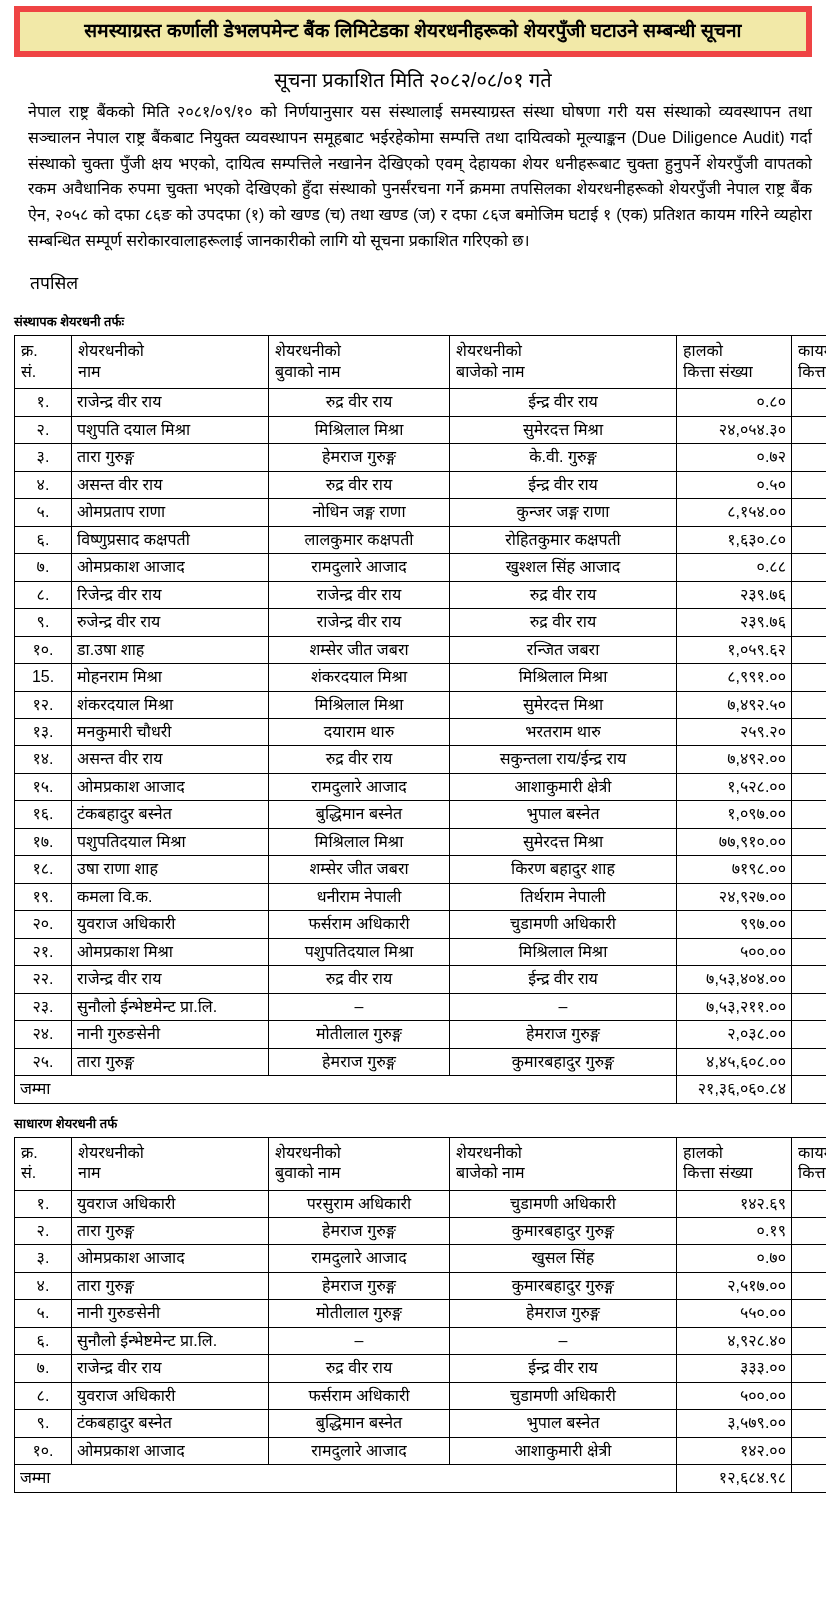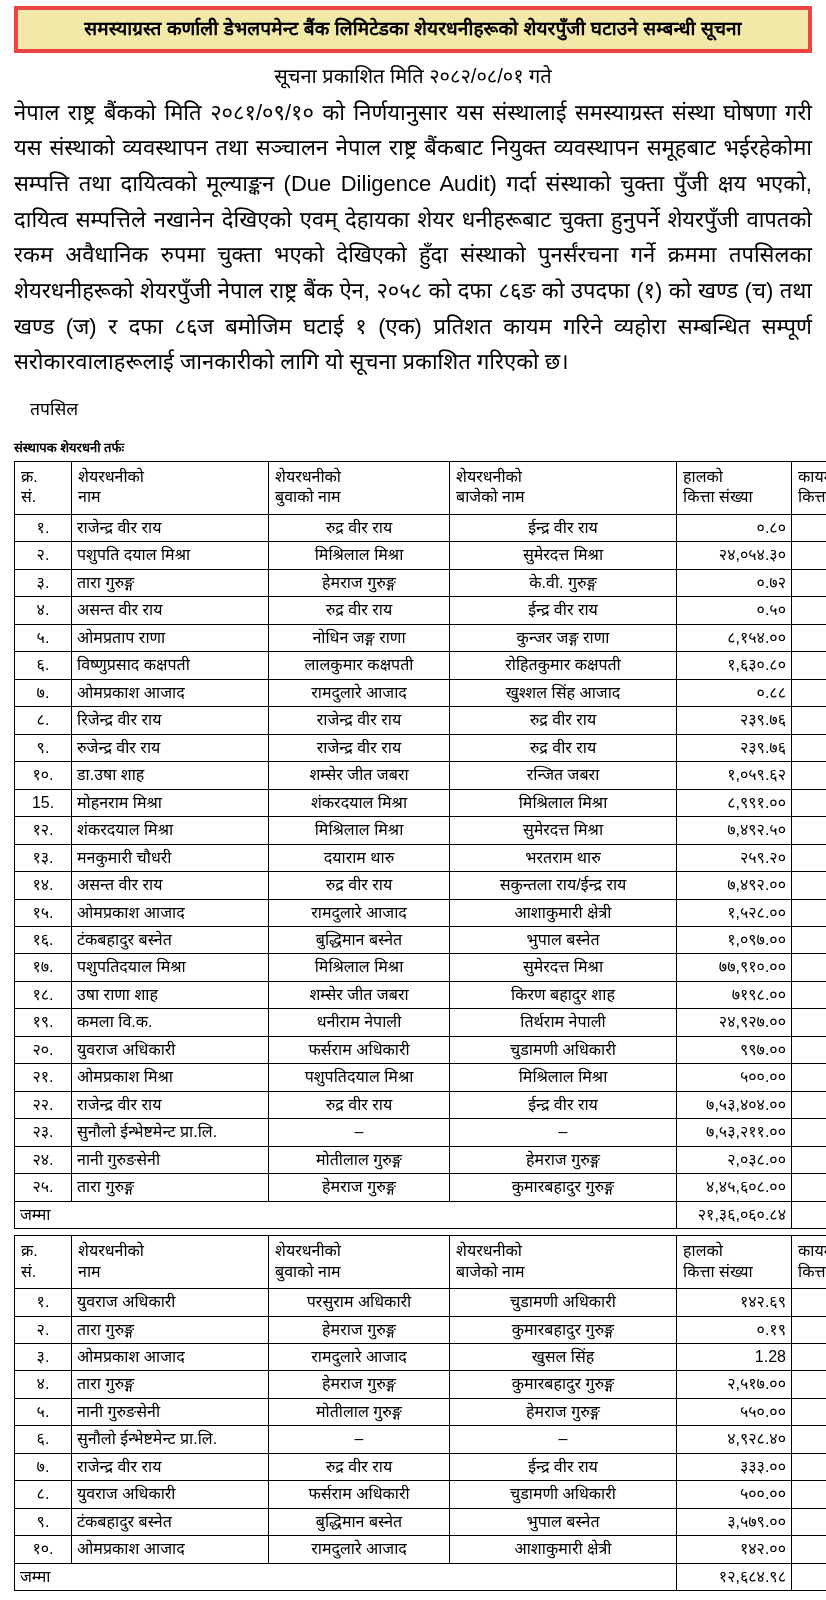--- a/index.html
+++ b/index.html
@@ -13,40 +13,40 @@
     font-family: "Liberation Sans", "DejaVu Sans", sans-serif;
     color: #000000;
   }
   .page {
     width: 826px;
     box-sizing: border-box;
     padding: 6px 14px 10px 14px;
     position: relative;
   }
   .title-bar {
-    border: 4px solid #ef4444;
+    border: 6px solid #ef4444;
     background: #f2e9a8;
     text-align: center;
     font-weight: bold;
     font-size: 19px;
     line-height: 1.25;
     padding: 7px 8px 8px 8px;
     letter-spacing: 0.1px;
   }
   .pub-date {
     text-align: center;
     font-size: 20px;
     margin: 9px 0 6px 0;
   }
   .body-text {
-    font-size: 22px;
+    font-size: 16px;
     line-height: 1.62;
     text-align: justify;
     text-justify: inter-word;
-    margin: 0 0 2px 0;
+    margin: 0 0 2px 14px;
   }
   .tapasil {
     font-size: 17.5px;
     line-height: 1.5;
     margin: 16px;
   }
   .section-head {
     font-size: 13px;
     font-weight: bold;
     margin: 4px 0 5px 0;
@@ -338,20 +338,21 @@
       <tr class="total">
         <td class="total-label" colspan="4">जम्मा</td>
         <td class="c-cur">२१,३६,०६०.८४</td>
         <td class="c-new">२१,३६०.६१</td>
       </tr>
     </tfoot>
   </table>
 
   <div class="spacer-6"></div>
 
+  <div class="section-head">साधारण शेयरधनी तर्फ</div>
 
   <table class="grid">
     <thead>
       <tr>
         <th class="c-sn">
           <span class="two-line-head">क्र.</span>
           <span class="two-line-head">सं.</span>
         </th>
         <th class="c-name">
           <span class="two-line-head">शेयरधनीको</span>
@@ -390,21 +391,21 @@
           <td class="c-father">हेमराज गुरुङ्ग</td>
           <td class="c-gfather">कुमारबहादुर गुरुङ्ग</td>
           <td class="c-cur">०.१९</td>
           <td class="c-new">०.००</td>
         </tr>
         <tr>
           <td class="c-sn">३.</td>
           <td class="c-name">ओमप्रकाश आजाद</td>
           <td class="c-father">रामदुलारे आजाद</td>
           <td class="c-gfather">खुसल सिंह</td>
-          <td class="c-cur">1.28</td>
+          <td class="c-cur">०.७०</td>
           <td class="c-new">०.०१</td>
         </tr>
         <tr>
           <td class="c-sn">४.</td>
           <td class="c-name">तारा गुरुङ्ग</td>
           <td class="c-father">हेमराज गुरुङ्ग</td>
           <td class="c-gfather">कुमारबहादुर गुरुङ्ग</td>
           <td class="c-cur">२,५१७.००</td>
           <td class="c-new">२५.१७</td>
         </tr>

